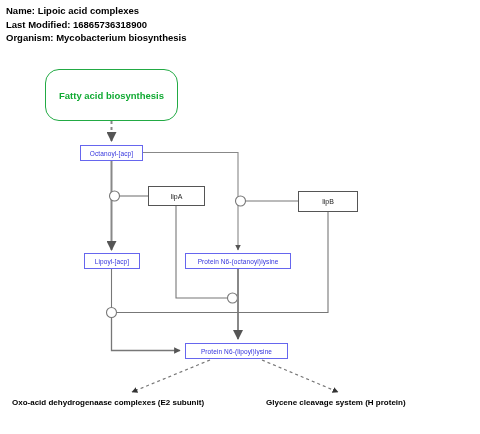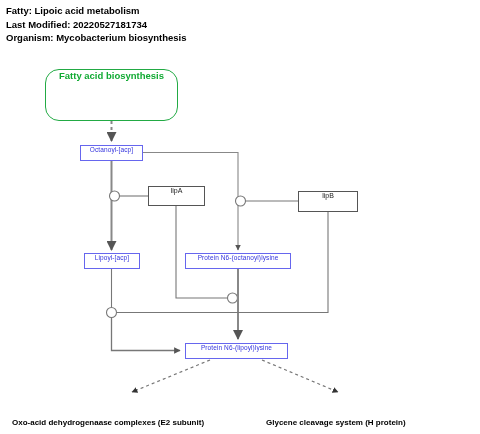--- a/index.html
+++ b/index.html
@@ -41,21 +41,21 @@
   }
   #diagram svg {
     display: block;
   }
 
   
   .node {
     position: absolute;
     box-sizing: border-box;
     display: flex;
-    align-items: flex-start;
+    align-items: center;
     justify-content: center;
     text-align: center;
     white-space: nowrap;
   }
 
   .node-pathway {
     border: 1.6px solid #22aa44;
     border-radius: 14px;
     background: #ffffff;
     color: #11aa33;
@@ -79,29 +79,28 @@
     font-size: 7px;
   }
 
   
   .caption {
     position: absolute;
     font-size: 8px;
     font-weight: bold;
     color: #000000;
     white-space: nowrap;
-    margin-top: 20px;
   }
 </style>
 </head>
 <body>
 
 <div id="meta">
-  <div class="meta-line">Fatty: Lipoic acid metabolism</div>
-  <div class="meta-line">Last Modified: 20220527181734</div>
+  <div class="meta-line">Name: Lipoic acid complexes</div>
+  <div class="meta-line">Last Modified: 16865736318900</div>
   <div class="meta-line">Organism: Mycobacterium biosynthesis</div>
 </div>
 
 <div id="diagram">
 <svg width="480" height="434" viewBox="0 0 480 434" xmlns="http://www.w3.org/2000/svg">
   <defs>
     <marker id="arrowSolid" viewBox="0 0 10 10" refX="9" refY="5" markerWidth="5" markerHeight="5" orient="auto-start-reverse">
       <path d="M 0 0 L 10 5 L 0 10 z" fill="#555555"></path>
     </marker>
     <marker id="arrowDash" viewBox="0 0 10 10" refX="9" refY="5" markerWidth="5" markerHeight="5" orient="auto-start-reverse">

